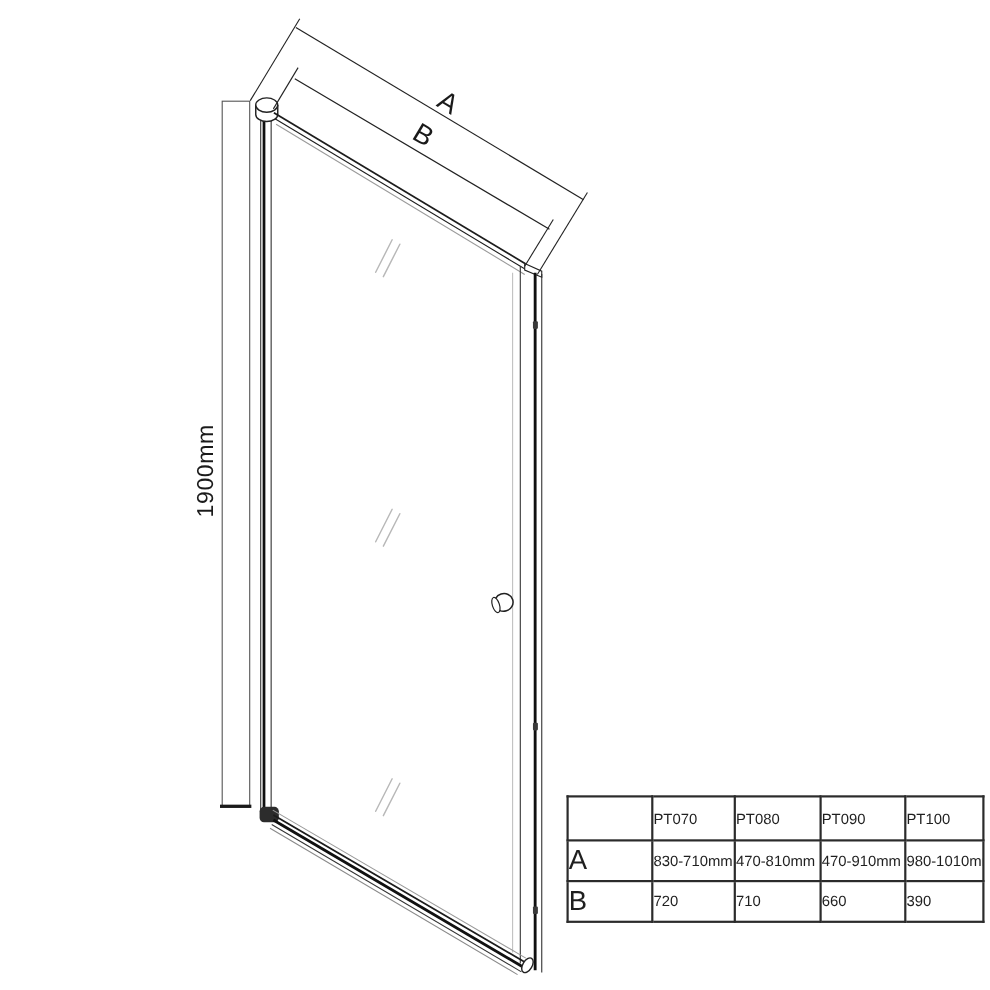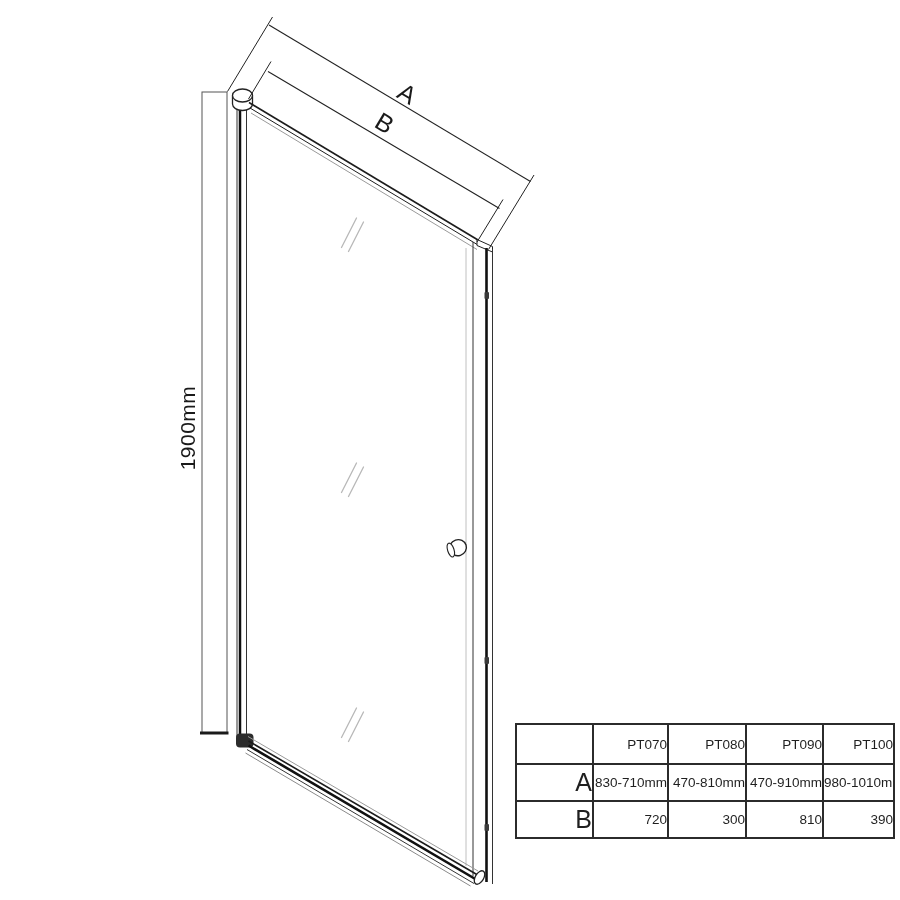--- a/index.html
+++ b/index.html
@@ -23,21 +23,21 @@
     position: absolute;
     left: 515px;
     top: 723px;
     border-collapse: collapse;
     table-layout: fixed;
     width: 378px;
     color: #1f1f1f;
   }
   .size-table td {
     border: 2px solid #2b2b2b;
-    text-align: right;
+    text-align: left;
     vertical-align: middle;
     padding: 0;
     white-space: nowrap;
     overflow: hidden;
     font-size: 13.5px;
     background: #ffffff;
   }
   .size-table tr.hdr td { height: 38px; }
   .size-table tr.val td { height: 35px; }
   .size-table td.rowlabel { font-size: 25px; font-weight: 400; }
@@ -143,20 +143,20 @@
     <tr class="val">
       <td class="rowlabel">A</td>
       <td>830-710mm</td>
       <td>470-810mm</td>
       <td>470-910mm</td>
       <td>980-1010mm</td>
     </tr>
     <tr class="val">
       <td class="rowlabel">B</td>
       <td>720</td>
-      <td>300</td>
-      <td>810</td>
+      <td>710</td>
+      <td>660</td>
       <td>390</td>
     </tr>
   </tbody>
     </table>
 
 </div>
 
 </body></html>

